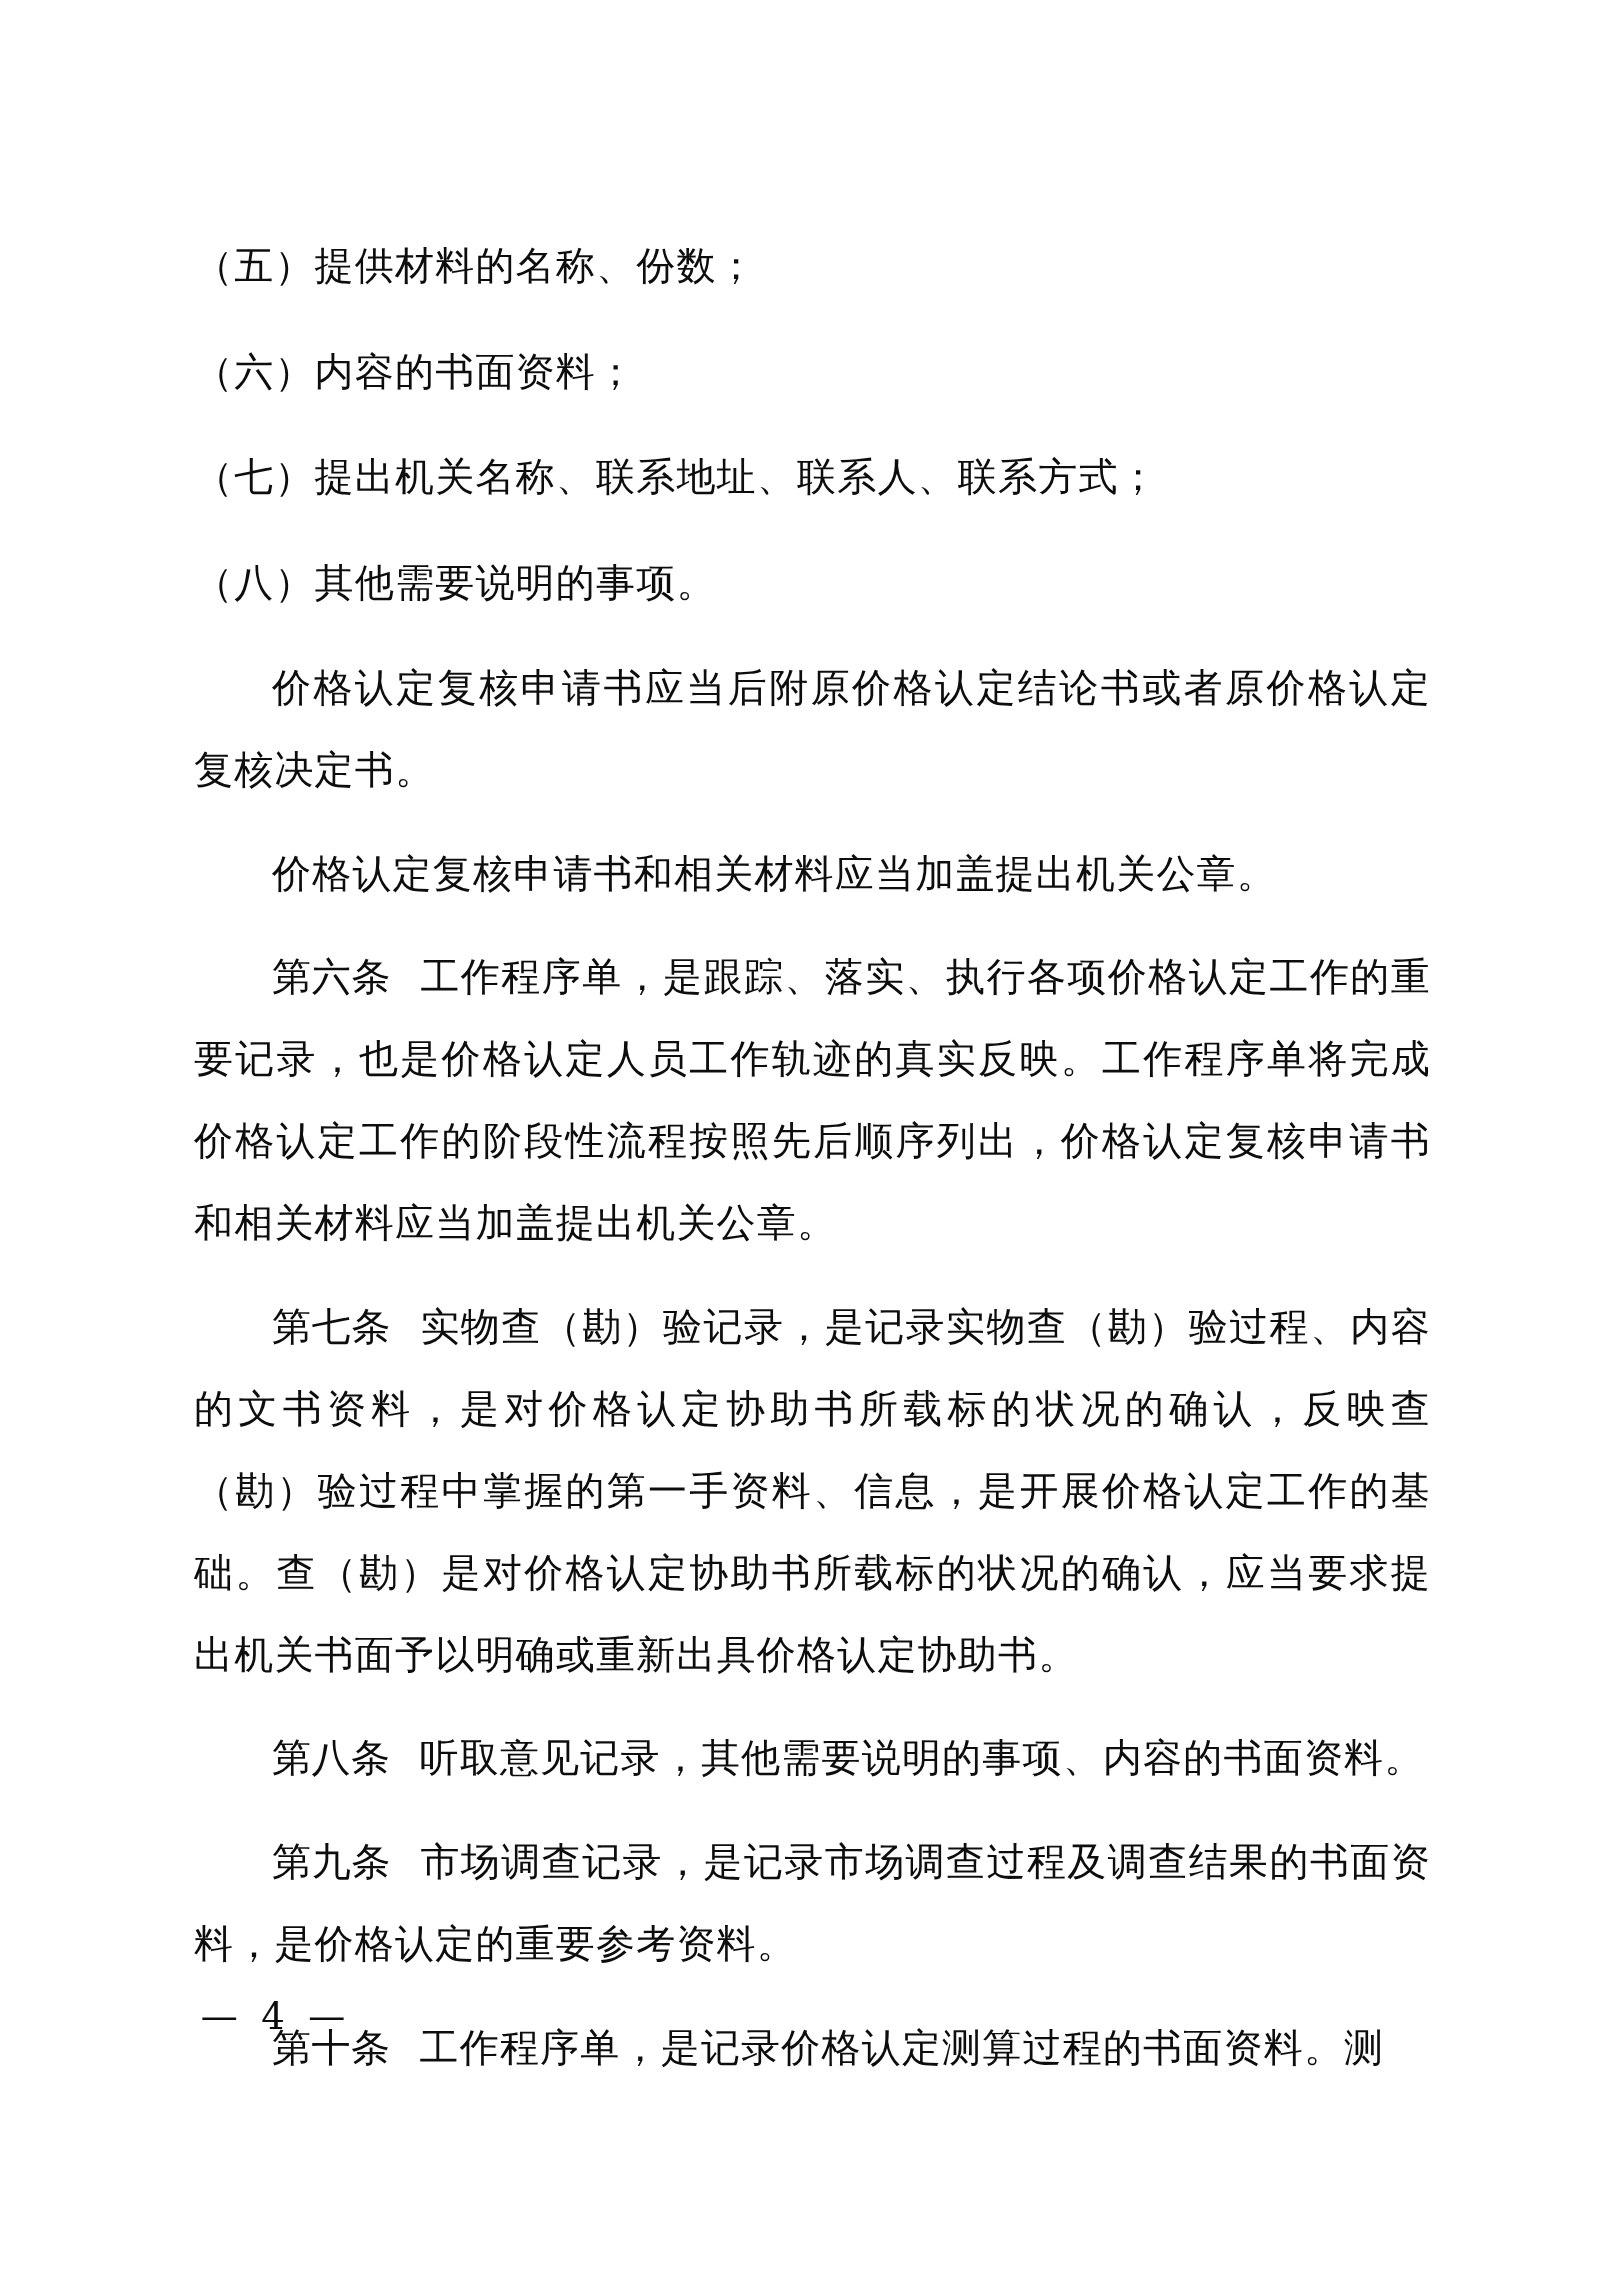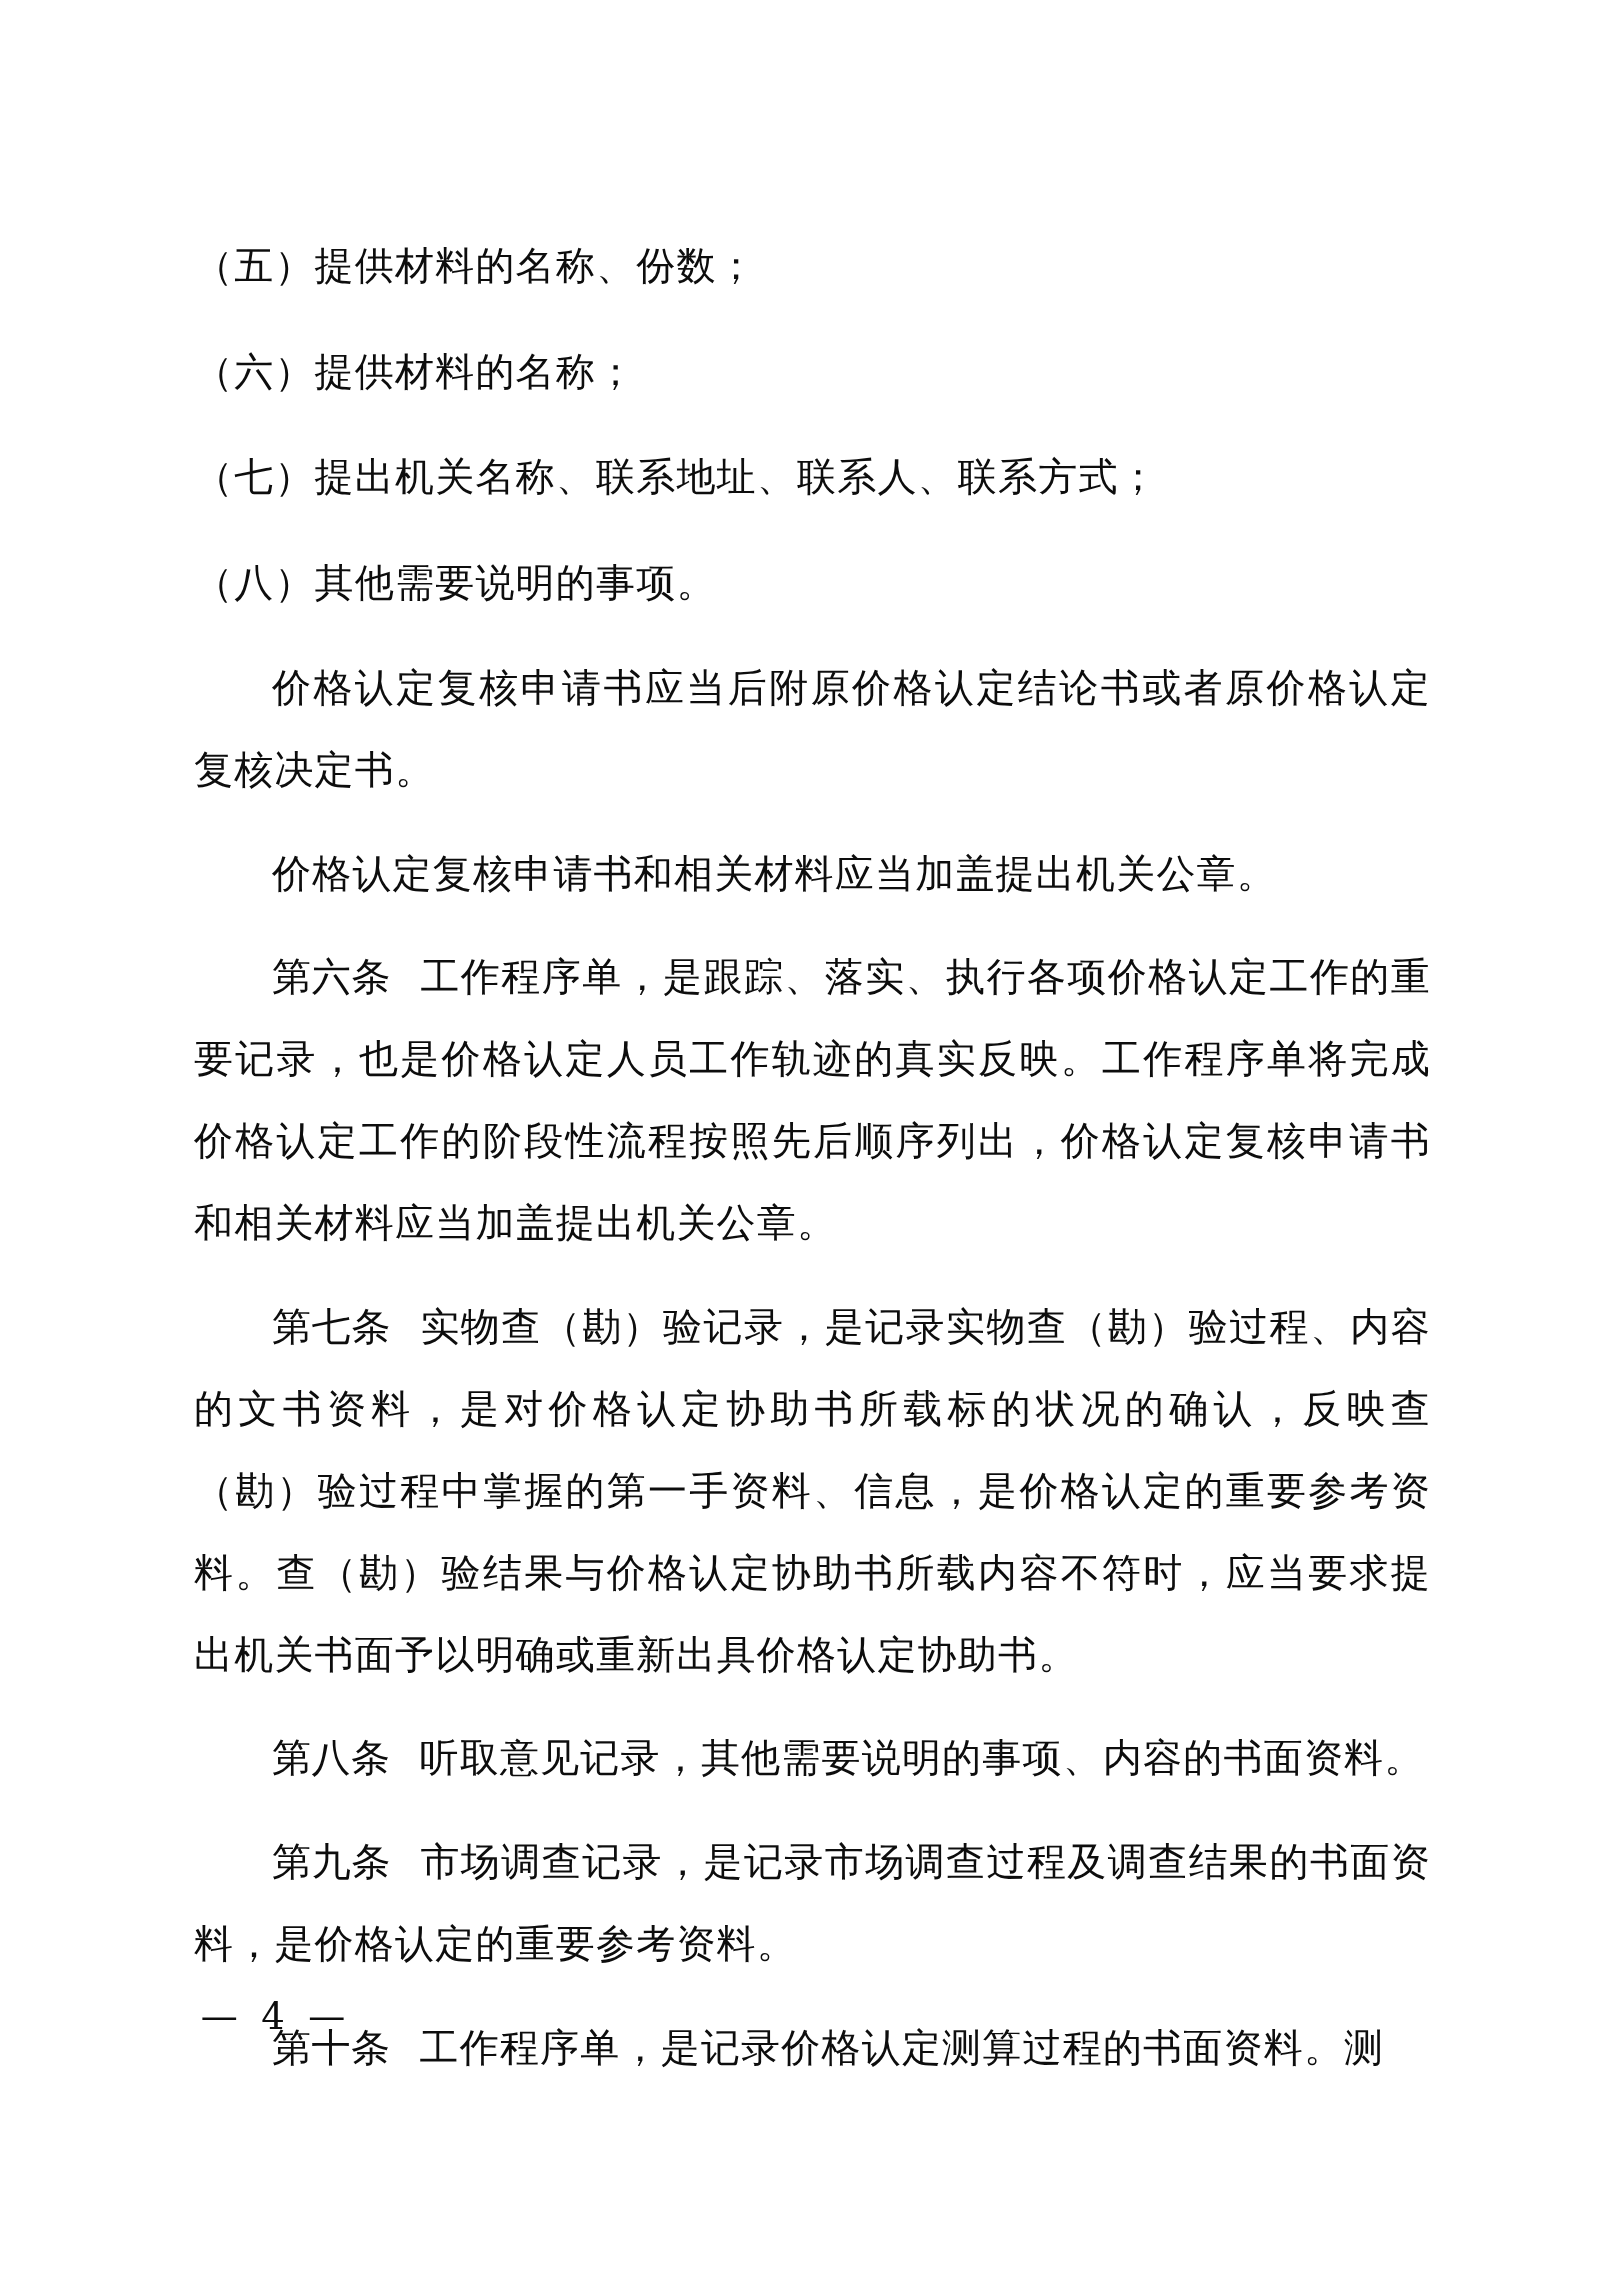--- a/index.html
+++ b/index.html
@@ -89,21 +89,21 @@
 
 <div id="page">
 
   <div id="content">
 
     <p class="para item">
       <span>（五）提供材料的名称、份数；</span>
     </p>
 
     <p class="para item">
-      <span>（六）提供材料的名称；</span>
+      <span>（六）内容的书面资料；</span>
     </p>
 
     <p class="para item">
       <span>（七）提出机关名称、联系地址、联系人、联系方式；</span>
     </p>
 
     <p class="para item">
       <span>（八）其他需要说明的事项。</span>
     </p>
 
@@ -113,21 +113,21 @@
 
     <p class="para body">
       <span>价格认定复核申请书和相关材料应当加盖提出机关公章。</span>
     </p>
 
     <p class="para body">
       <span class="article-no">第六条</span><span class="article-gap"></span><span>工作程序单，是跟踪、落实、执行各项价格认定工作的重要记录，也是价格认定人员工作轨迹的真实反映。工作程序单将完成价格认定工作的阶段性流程按照先后顺序列出，价格认定复核申请书和相关材料应当加盖提出机关公章。</span>
     </p>
 
     <p class="para body">
-      <span class="article-no">第七条</span><span class="article-gap"></span><span>实物查（勘）验记录，是记录实物查（勘）验过程、内容的文书资料，是对价格认定协助书所载标的状况的确认，反映查（勘）验过程中掌握的第一手资料、信息，是价格认定的重要参考资料。查（勘）验结果与价格认定协助书所载内容不符时，应当要求提出机关书面予以明确或重新出具价格认定协助书。</span>
+      <span class="article-no">第七条</span><span class="article-gap"></span><span>实物查（勘）验记录，是记录实物查（勘）验过程、内容的文书资料，是对价格认定协助书所载标的状况的确认，反映查（勘）验过程中掌握的第一手资料、信息，是开展价格认定工作的基础。查（勘）是对价格认定协助书所载标的状况的确认，应当要求提出机关书面予以明确或重新出具价格认定协助书。</span>
     </p>
 
     <p class="para body">
       <span class="article-no">第八条</span><span class="article-gap"></span><span>听取意见记录，其他需要说明的事项、内容的书面资料。</span>
     </p>
 
     <p class="para body">
       <span class="article-no">第九条</span><span class="article-gap"></span><span>市场调查记录，是记录市场调查过程及调查结果的书面资料，是价格认定的重要参考资料。</span>
     </p>
 

